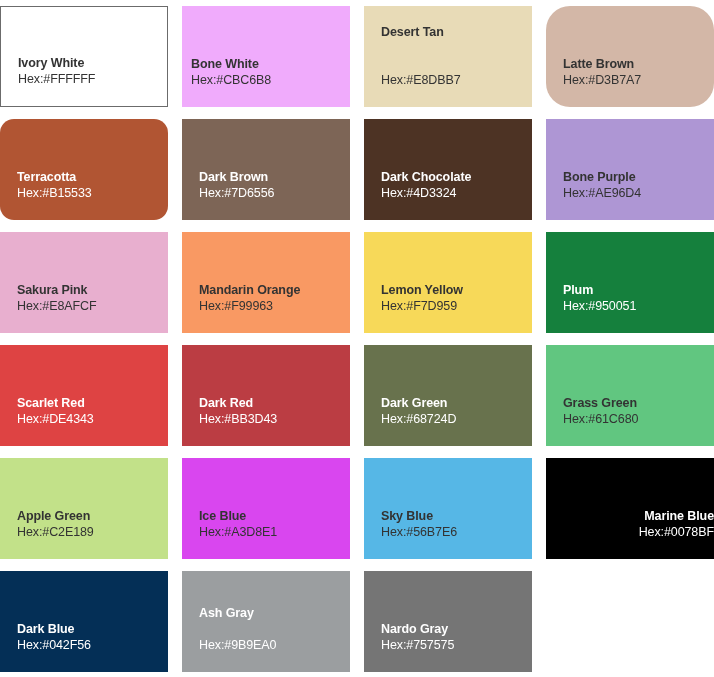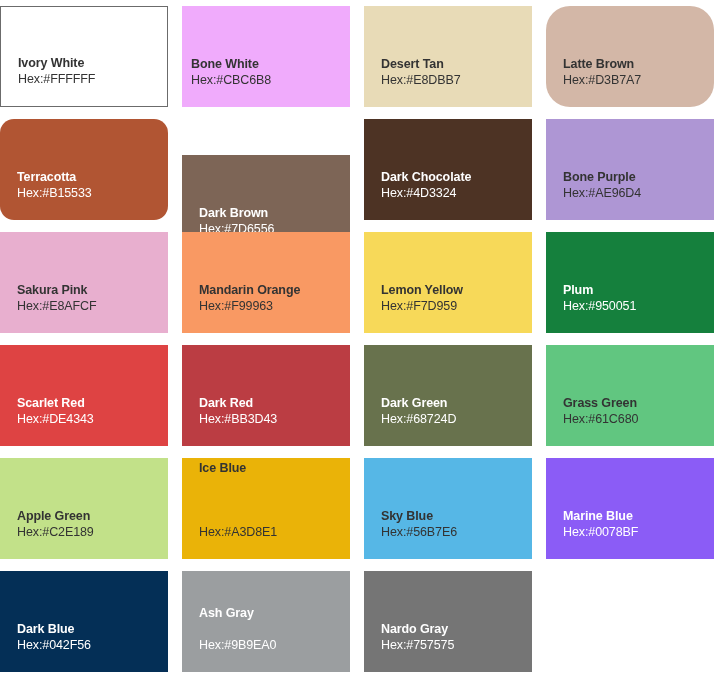--- a/index.html
+++ b/index.html
@@ -68,33 +68,33 @@
 
 <div id="palette-grid" style="background: rgb(255, 255, 255);">
     <div class="swatch-card text-dark bordered" style="background: rgb(255, 255, 255); border-color: rgb(107, 107, 107);">
       <div class="swatch-name">Ivory White</div>
       <div class="swatch-hex">Hex:#FFFFFF</div>
     </div>
     <div class="swatch-card text-dark" style="background: #f0abfc; padding-left: 9px;">
       <div class="swatch-name">Bone White</div>
       <div class="swatch-hex">Hex:#CBC6B8</div>
     </div>
-    <div class="swatch-card text-dark" style="background: rgb(232, 219, 183);">
+    <div class="swatch-card text-dark" style="background: rgb(232, 219, 183); gap: 32px;">
       <div class="swatch-name">Desert Tan</div>
       <div class="swatch-hex">Hex:#E8DBB7</div>
     </div>
     <div class="swatch-card text-dark" style="background: rgb(211, 183, 167); border-radius: 24px;">
       <div class="swatch-name">Latte Brown</div>
       <div class="swatch-hex">Hex:#D3B7A7</div>
     </div>
     <div class="swatch-card text-light" style="background: rgb(177, 85, 51); border-radius: 14px;">
       <div class="swatch-name">Terracotta</div>
       <div class="swatch-hex">Hex:#B15533</div>
     </div>
-    <div class="swatch-card text-light" style="background: rgb(125, 101, 86); margin-top: 36px;">
+    <div class="swatch-card text-light" style="background: rgb(125, 101, 86);">
       <div class="swatch-name">Dark Brown</div>
       <div class="swatch-hex">Hex:#7D6556</div>
     </div>
     <div class="swatch-card text-light" style="background: rgb(77, 51, 36);">
       <div class="swatch-name">Dark Chocolate</div>
       <div class="swatch-hex">Hex:#4D3324</div>
     </div>
     <div class="swatch-card text-dark" style="background: rgb(174, 150, 212);">
       <div class="swatch-name">Bone Purple</div>
       <div class="swatch-hex">Hex:#AE96D4</div>
@@ -128,29 +128,29 @@
       <div class="swatch-hex">Hex:#68724D</div>
     </div>
     <div class="swatch-card text-dark" style="background: rgb(97, 198, 128);">
       <div class="swatch-name">Grass Green</div>
       <div class="swatch-hex">Hex:#61C680</div>
     </div>
     <div class="swatch-card text-dark" style="background: rgb(194, 225, 137);">
       <div class="swatch-name">Apple Green</div>
       <div class="swatch-hex">Hex:#C2E189</div>
     </div>
-    <div class="swatch-card text-dark" style="background: #eab308; gap: 48px;">
+    <div class="swatch-card text-dark" style="background: #d946ef;">
       <div class="swatch-name">Ice Blue</div>
       <div class="swatch-hex">Hex:#A3D8E1</div>
     </div>
     <div class="swatch-card text-dark" style="background: rgb(86, 183, 230);">
       <div class="swatch-name">Sky Blue</div>
       <div class="swatch-hex">Hex:#56B7E6</div>
     </div>
-    <div class="swatch-card text-light" style="background: #8b5cf6;">
+    <div class="swatch-card text-light" style="background: #000000; text-align: right;">
       <div class="swatch-name">Marine Blue</div>
       <div class="swatch-hex">Hex:#0078BF</div>
     </div>
     <div class="swatch-card text-light" style="background: rgb(4, 47, 86);">
       <div class="swatch-name">Dark Blue</div>
       <div class="swatch-hex">Hex:#042F56</div>
     </div>
     <div class="swatch-card text-light" style="background: rgb(155, 158, 160); gap: 16px;">
       <div class="swatch-name">Ash Gray</div>
       <div class="swatch-hex">Hex:#9B9EA0</div>

